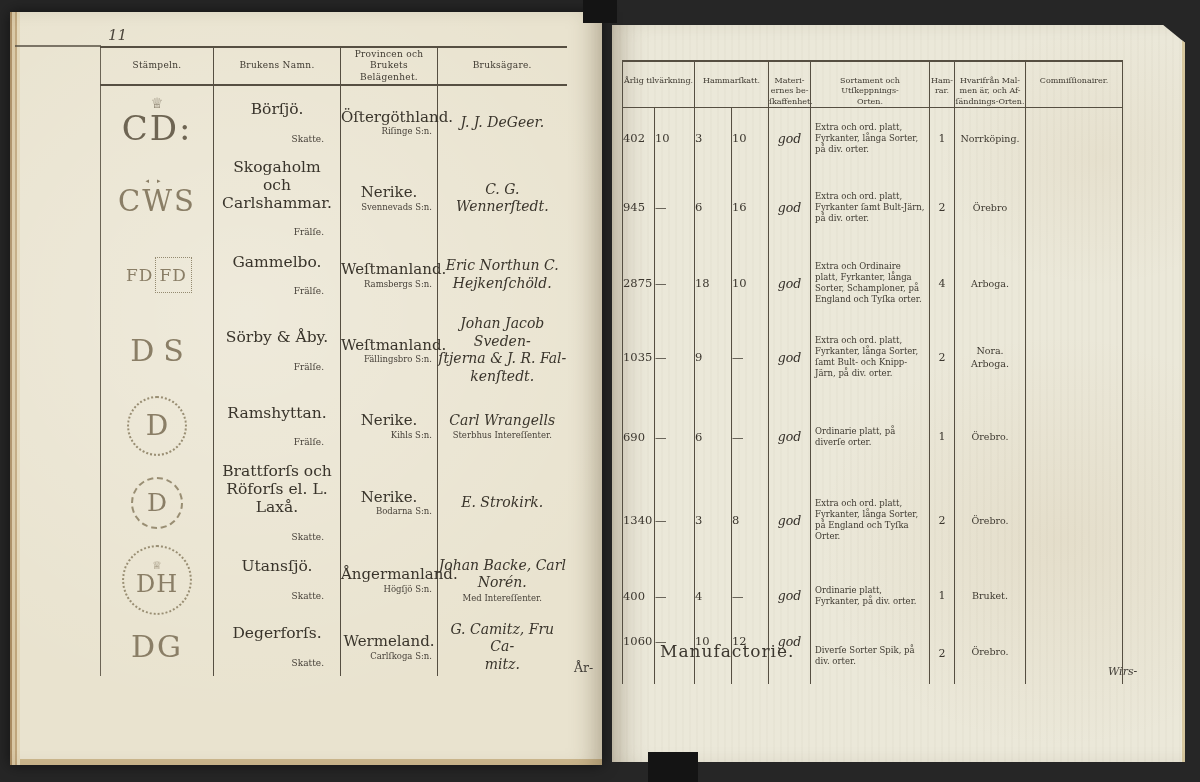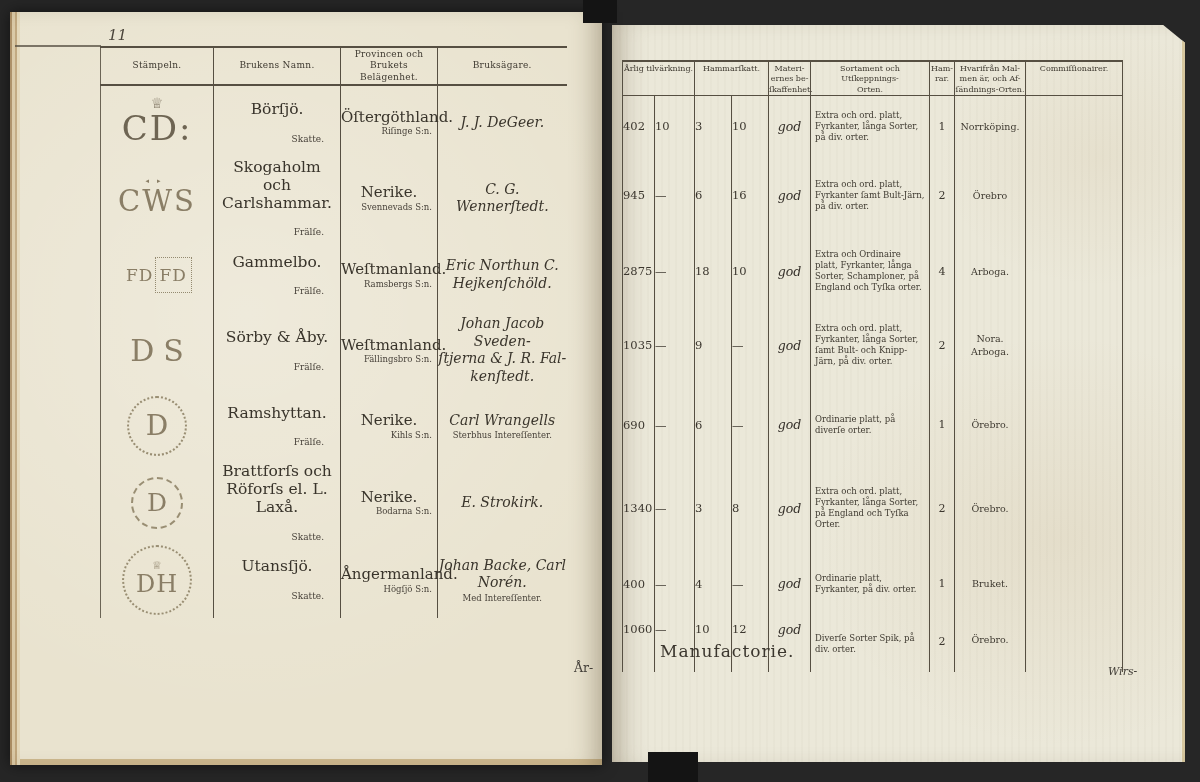--- a/index.html
+++ b/index.html
@@ -38,21 +38,21 @@
   table{border-collapse:collapse;table-layout:fixed;position:absolute;}
   td,th{padding:0;vertical-align:middle;font-weight:normal;}
   .tbl-left{left:90px;top:34px;width:466px;border-top:2px solid #564f42;}
   .tbl-left th{border-bottom:2px solid #564f42;font-size:9px;color:#3f3a31;vertical-align:middle;
                letter-spacing:.3px;line-height:1.25;}
   .tbl-left th, .tbl-left td{border-right:1px solid #564f42;}
   .tbl-left th:first-child, .tbl-left td:first-child{border-left:1px solid #6b6455;}
   .tbl-left th:last-child, .tbl-left td:last-child{border-right:none;}
   .tbl-right{left:10px;top:35px;width:500px;border-top:2px solid #564f42;}
   .tbl-right th{border-bottom:1.5px solid #564f42;font-size:8px;line-height:1.3;color:#3f3a31;
-                vertical-align:top;padding-top:2px;}
+                vertical-align:top;padding-top:14px;}
   .tbl-right th, .tbl-right td{border-right:1px solid #564f42;}
   .tbl-right th:first-child, .tbl-right td:first-child{border-left:1px solid #564f42;}
   .tbl-right th:last-child, .tbl-right td:last-child{border-right:1px solid #564f42;}
   
   .nm{font-size:15.5px;text-align:center;line-height:1.15;color:#39342b;}
   .tenure{font-size:9px;text-align:right;padding-right:16px;color:#48423a;margin-top:15px;}
   .pv{font-size:15px;text-align:center;line-height:1.1;color:#39342b;}
   .parish{font-size:8.5px;text-align:right;padding-right:5px;color:#48423a;margin-top:1px;}
   .ow{font-style:italic;font-size:14px;text-align:center;line-height:1.25;color:#3a352c;}
   .ownote{font-size:8.5px;text-align:center;color:#48423a;margin-top:1px;}
@@ -255,20 +255,39 @@
               <div class="pv">Ångermanland.</div>
             <div class="parish">Högſjö S:n.</div>
             </td>
         <td>
               <div class="ow preline">Johan Backe, Carl
 Norén.</div>
             <div class="ownote">Med Intereſſenter.</div>
             </td>
       </tr>
 
+      <tr style="height:58px">
+        <td class="c-stamp">
+              <div class="stamp st-dg">
+          <span class="stamp-text">DG</span>
+              </div>
+            </td>
+        <td>
+              <div class="nm preline">Degerforſs.</div>
+            <div class="tenure">Skatte.</div>
+            </td>
+        <td>
+              <div class="pv">Wermeland.</div>
+            <div class="parish">Carlſkoga S:n.</div>
+            </td>
+        <td>
+              <div class="ow preline">G. Camitz, Fru Ca-
+mitz.</div>
+            </td>
+      </tr>
     </tbody>
       </table>
 
     <div class="catchword catch-left">År-</div>
   </div>
 
   <div class="page page-right">
 
     <table class="tbl-right">
       <colgroup>

